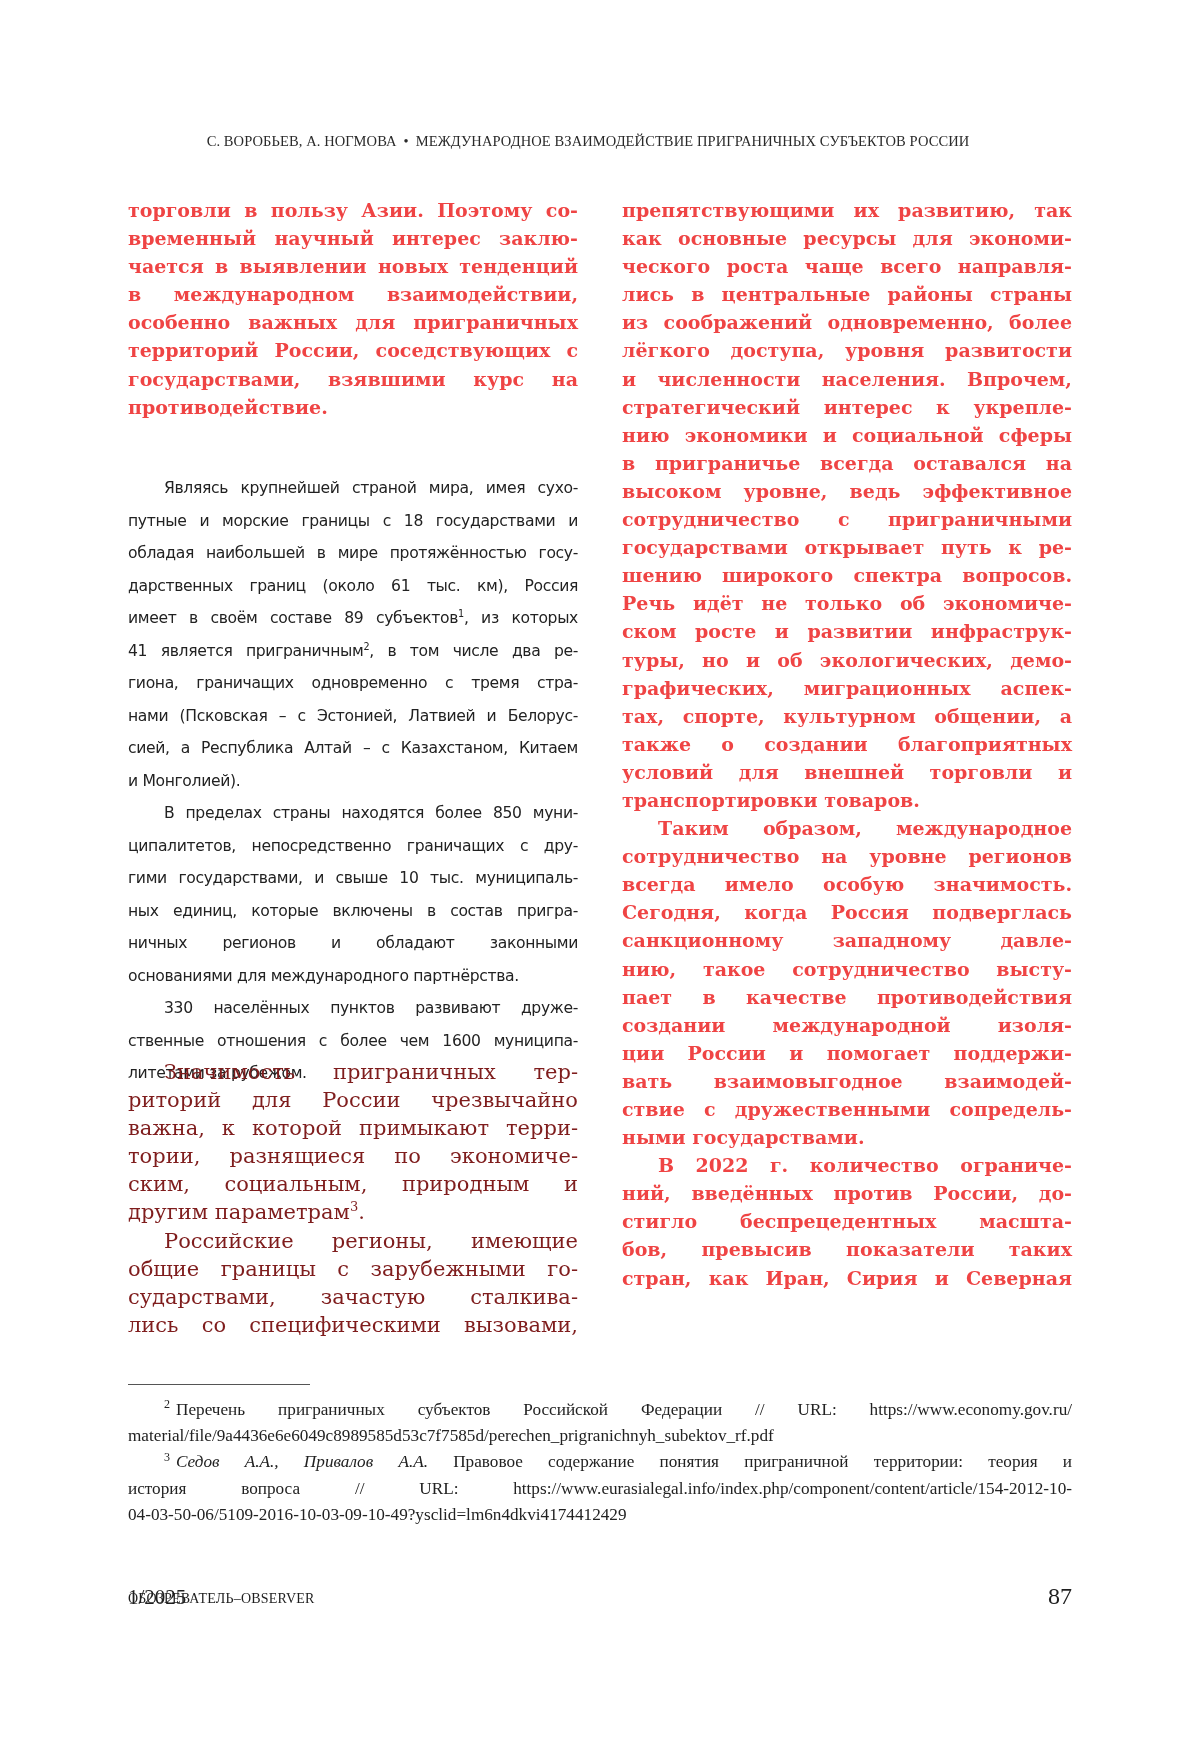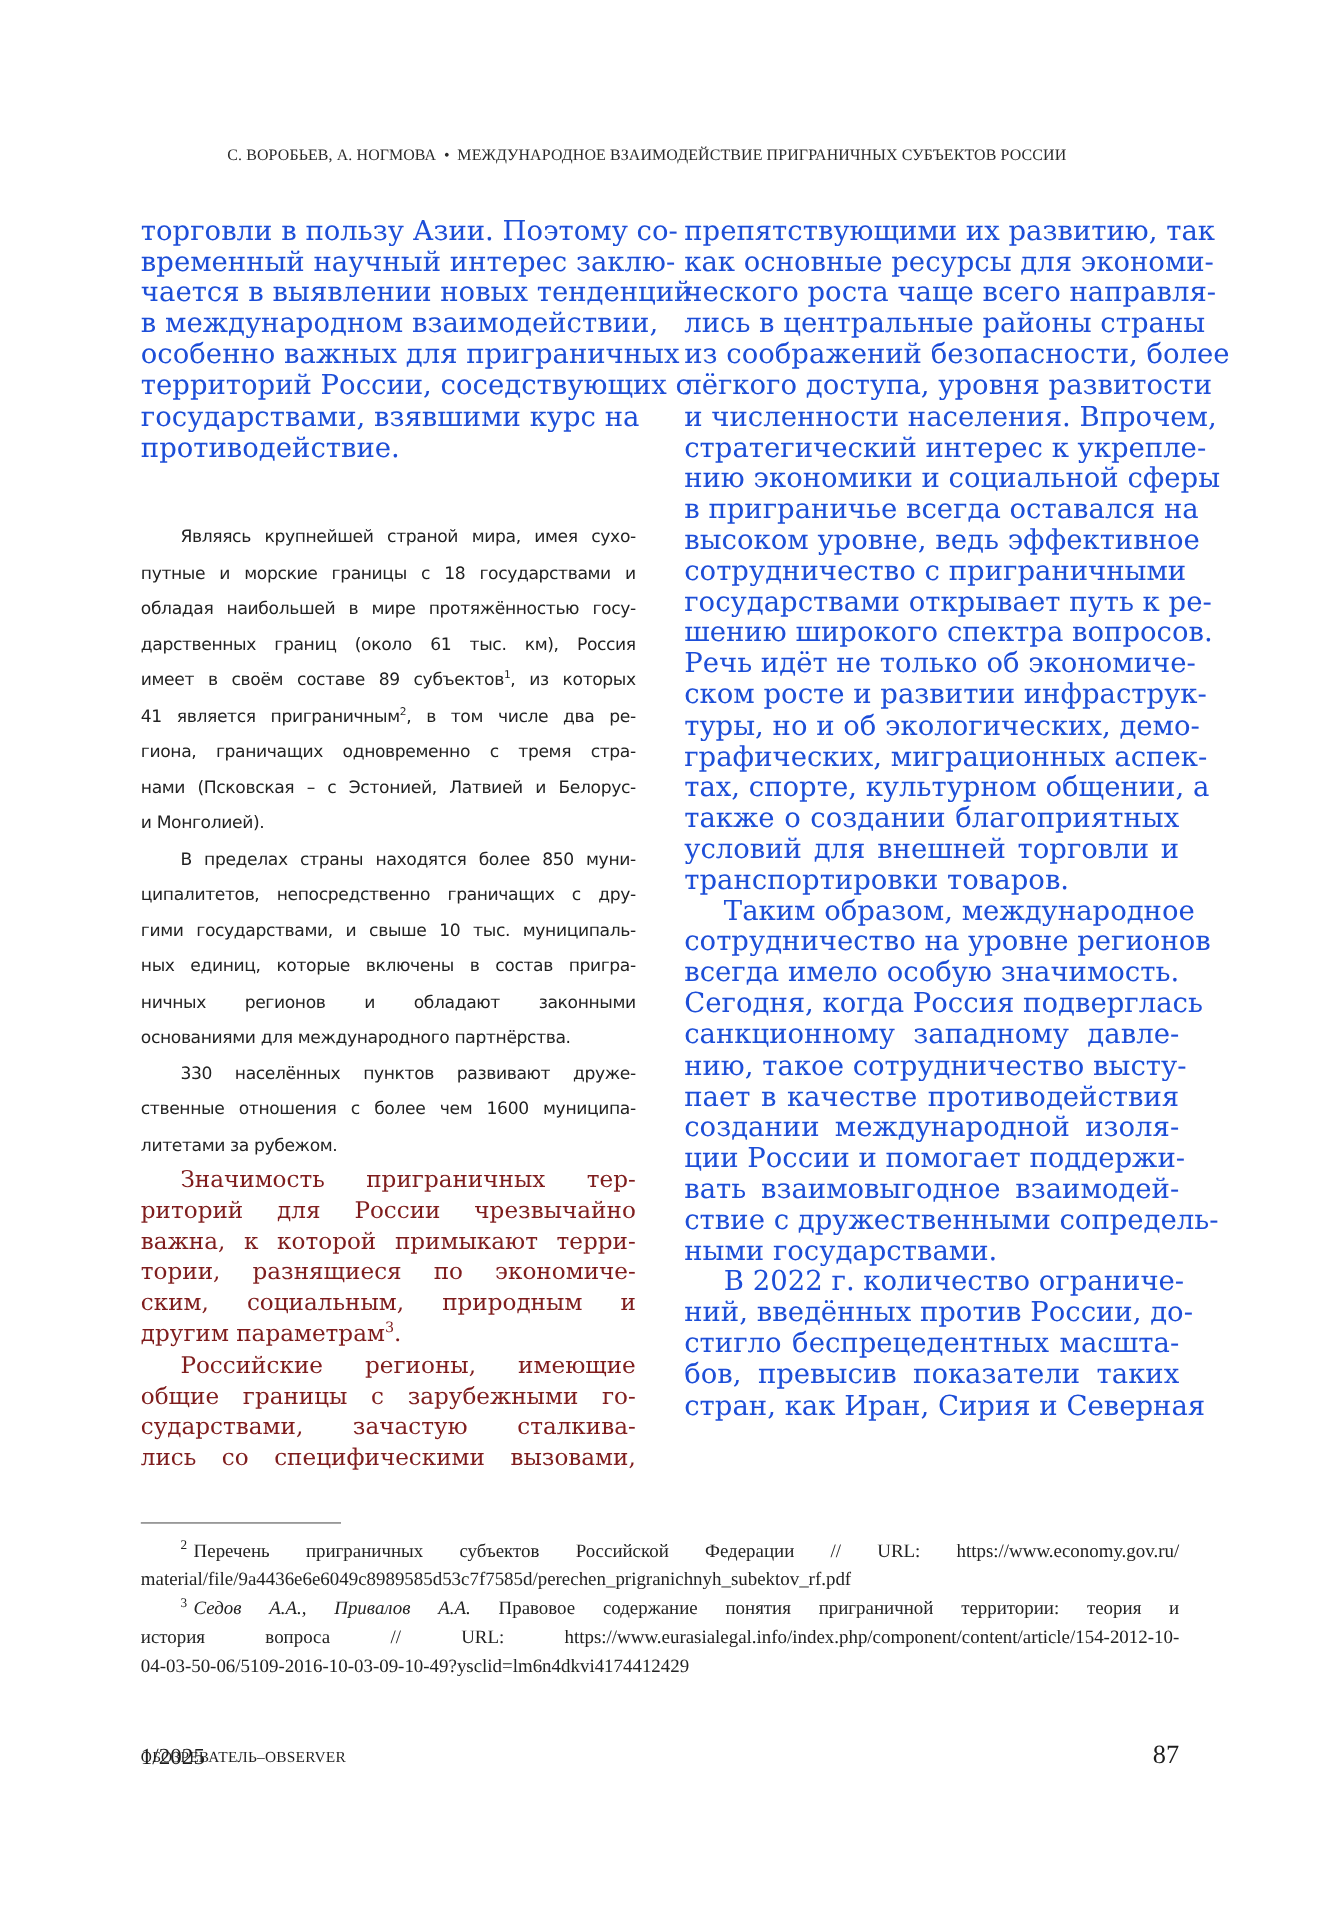--- a/index.html
+++ b/index.html
@@ -11,22 +11,23 @@
       text-align: center;
       font-family: "Liberation Serif", serif;
       font-size: 14.5px; letter-spacing: 0.1px; color: #2a2a2a;
       white-space: nowrap;
     }
     .running-head .bullet { margin: 0 7px; }
 
     .column {
       position: absolute; top: 196px;
       font-family: "DejaVu Serif", serif;
-      font-size: 25px; line-height: 28.1px;
-      color: #1d4ed8;
+      font-size: 19px; line-height: 28.1px;
+      color: #ef4444;
+      font-weight: bold;
     }
     .col-left { left: 128px; width: 450px; }
     .col-right { left: 622px; width: 450px; }
 
     .line { display: block; white-space: nowrap; text-align: justify; text-align-last: justify; height: 28.1px; overflow: visible; }
     .line.last { text-align-last: left; }
     .indent { padding-left: 36px; }
 
     .sidebar-block {
       position: absolute; left: 128px; top: 472px; width: 450px;
@@ -84,20 +85,21 @@
   <div class="sidebar-block">
     <div>
       <span class="line indent">Являясь крупнейшей страной мира, имея сухо-</span>
       <span class="line">путные и морские границы с 18 государствами и</span>
       <span class="line">обладая наибольшей в мире протяжённостью госу-</span>
       <span class="line">дарственных границ (около 61 тыс. км), Россия</span>
       <span class="line"><span>имеет в своём составе 89 субъектов</span><span class="sup">1</span><span>, из которых</span></span>
       <span class="line"><span>41 является приграничным</span><span class="sup">2</span><span>, в том числе два ре-</span></span>
       <span class="line">гиона, граничащих одновременно с тремя стра-</span>
       <span class="line">нами (Псковская – с Эстонией, Латвией и Белорус-</span>
+      <span class="line">сией, а Республика Алтай – с Казахстаном, Китаем</span>
       <span class="line last">и Монголией).</span>
     </div>
     <div>
       <span class="line indent">В пределах страны находятся более 850 муни-</span>
       <span class="line">ципалитетов, непосредственно граничащих с дру-</span>
       <span class="line">гими государствами, и свыше 10 тыс. муниципаль-</span>
       <span class="line">ных единиц, которые включены в состав пригра-</span>
       <span class="line">ничных регионов и обладают законными</span>
       <span class="line last">основаниями для международного партнёрства.</span>
     </div>
@@ -124,21 +126,21 @@
       <span class="line">лись со специфическими вызовами,</span>
     </div>
   </div>
 
   <div class="column col-right">
     <div>
       <span class="line">препятствующими их развитию, так</span>
       <span class="line">как основные ресурсы для экономи-</span>
       <span class="line">ческого роста чаще всего направля-</span>
       <span class="line">лись в центральные районы страны</span>
-      <span class="line">из соображений безопасности, более</span>
+      <span class="line">из соображений одновременно, более</span>
       <span class="line">лёгкого доступа, уровня развитости</span>
       <span class="line">и численности населения. Впрочем,</span>
       <span class="line">стратегический интерес к укрепле-</span>
       <span class="line">нию экономики и социальной сферы</span>
       <span class="line">в приграничье всегда оставался на</span>
       <span class="line">высоком уровне, ведь эффективное</span>
       <span class="line">сотрудничество с приграничными</span>
       <span class="line">государствами открывает путь к ре-</span>
       <span class="line">шению широкого спектра вопросов.</span>
       <span class="line">Речь идёт не только об экономиче-</span>

